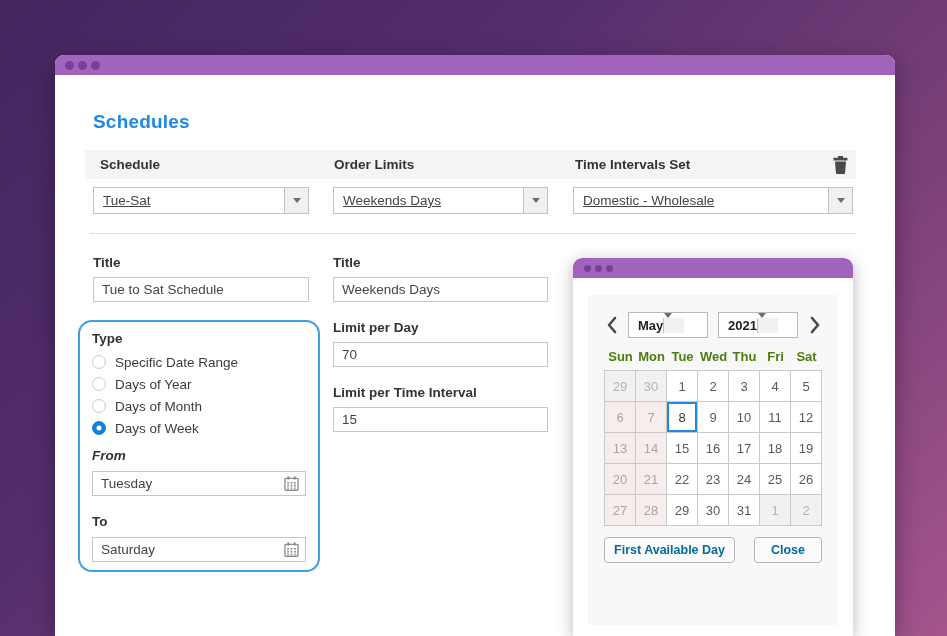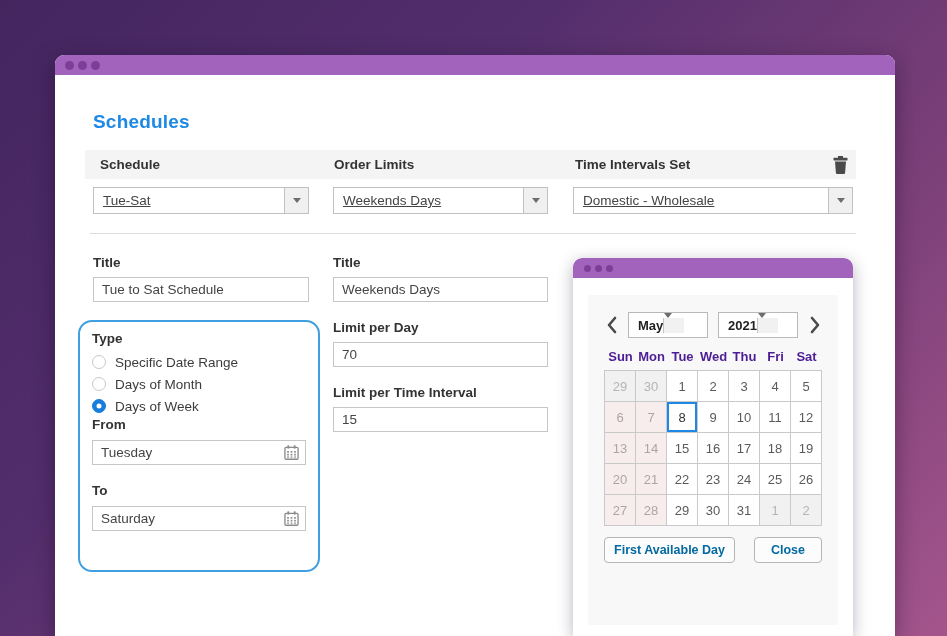--- a/index.html
+++ b/index.html
@@ -86,40 +86,40 @@
   .radio {
     width: 14px; height: 14px; border-radius: 50%;
     border: 1px solid #c9c9c9; background: #fff; position: relative; flex: 0 0 14px;
   }
   .radio.checked { border-color: #187edb; background: #187edb; }
   .radio.checked::after {
     content: ''; position: absolute; left: 50%; top: 50%; width: 5px; height: 5px;
     border-radius: 50%; background: #fff; transform: translate(-50%,-50%);
   }
   .radio-label { font-size: 13.5px; color: #3c3c3c; }
-  .from-label { margin-bottom: 3px; }
+  .from-label { margin-top: 9px; margin-bottom: 3px; font-style: italic; }
   .to-label { margin-top: 18px; margin-bottom: 3px; }
 
   
   .cal-window {
     position: absolute; left: 518px; top: 203px; width: 280px; height: 378px;
     background: #fff; border-radius: 8px 8px 0 0;
     box-shadow: 0 4px 16px rgba(20,5,35,.3); overflow: hidden;
   }
   .cal-panel {
     margin: 17px 15px 0 15px; height: 330px; background: #f8f8f8;
     padding: 17px 16px 0 16px;
   }
   .cal-nav { display: flex; align-items: center; justify-content: space-between; height: 26px; }
   .nav-chevron { width: 14px; height: 22px; display: flex; align-items: center; justify-content: center; cursor: pointer; background: none; border: none; }
   .cal-select { position: relative; height: 26px; width: 80px; background: #fff; border: 1px solid #b9b9b9; display: flex; align-items: center; padding-left: 9px; font-size: 13px; font-weight: 700; color: #222; cursor: pointer; }
   .cal-select .caret-box { width: 21px; background: #f1f1f1; border-left: 1px solid #c4c4c4; }
 
   .day-headers { display: grid; grid-template-columns: repeat(7, 31px); margin-top: 11px; padding-left: 1px; }
-  .day-headers span { font-size: 13px; font-weight: 600; color: #4c1d95; text-align: center; }
+  .day-headers span { font-size: 13px; font-weight: 600; color: #4d7c0f; text-align: center; }
 
   .cal-grid {
     display: grid; grid-template-columns: repeat(7, 31px); margin-top: 6px;
     border-top: 1px solid #c9c9c9; border-left: 1px solid #c9c9c9; width: 218px;
   }
   .day-cell {
     width: 31px; height: 31px; line-height: 31px; text-align: center;
     font-size: 13px; color: #5a5a5a; background: #fff;
     border-right: 1px solid #c9c9c9; border-bottom: 1px solid #c9c9c9; cursor: pointer;
   }
@@ -187,20 +187,24 @@
       <div class="field-label">Title</div>
       <input class="text-input" value="Tue to Sat Schedule" style="">
     </div>
 
     <div class="type-box">
       <div class="field-label">Type</div>
       <div id="radio-group">
           <label class="radio-row">
             <span class="radio"></span>
             <span class="radio-label">Specific Date Range</span>
+          </label>
+          <label class="radio-row">
+            <span class="radio"></span>
+            <span class="radio-label">Days of Year</span>
           </label>
           <label class="radio-row">
             <span class="radio"></span>
             <span class="radio-label">Days of Month</span>
           </label>
           <label class="radio-row">
             <span class="radio checked"></span>
             <span class="radio-label">Days of Week</span>
           </label>
         </div>

